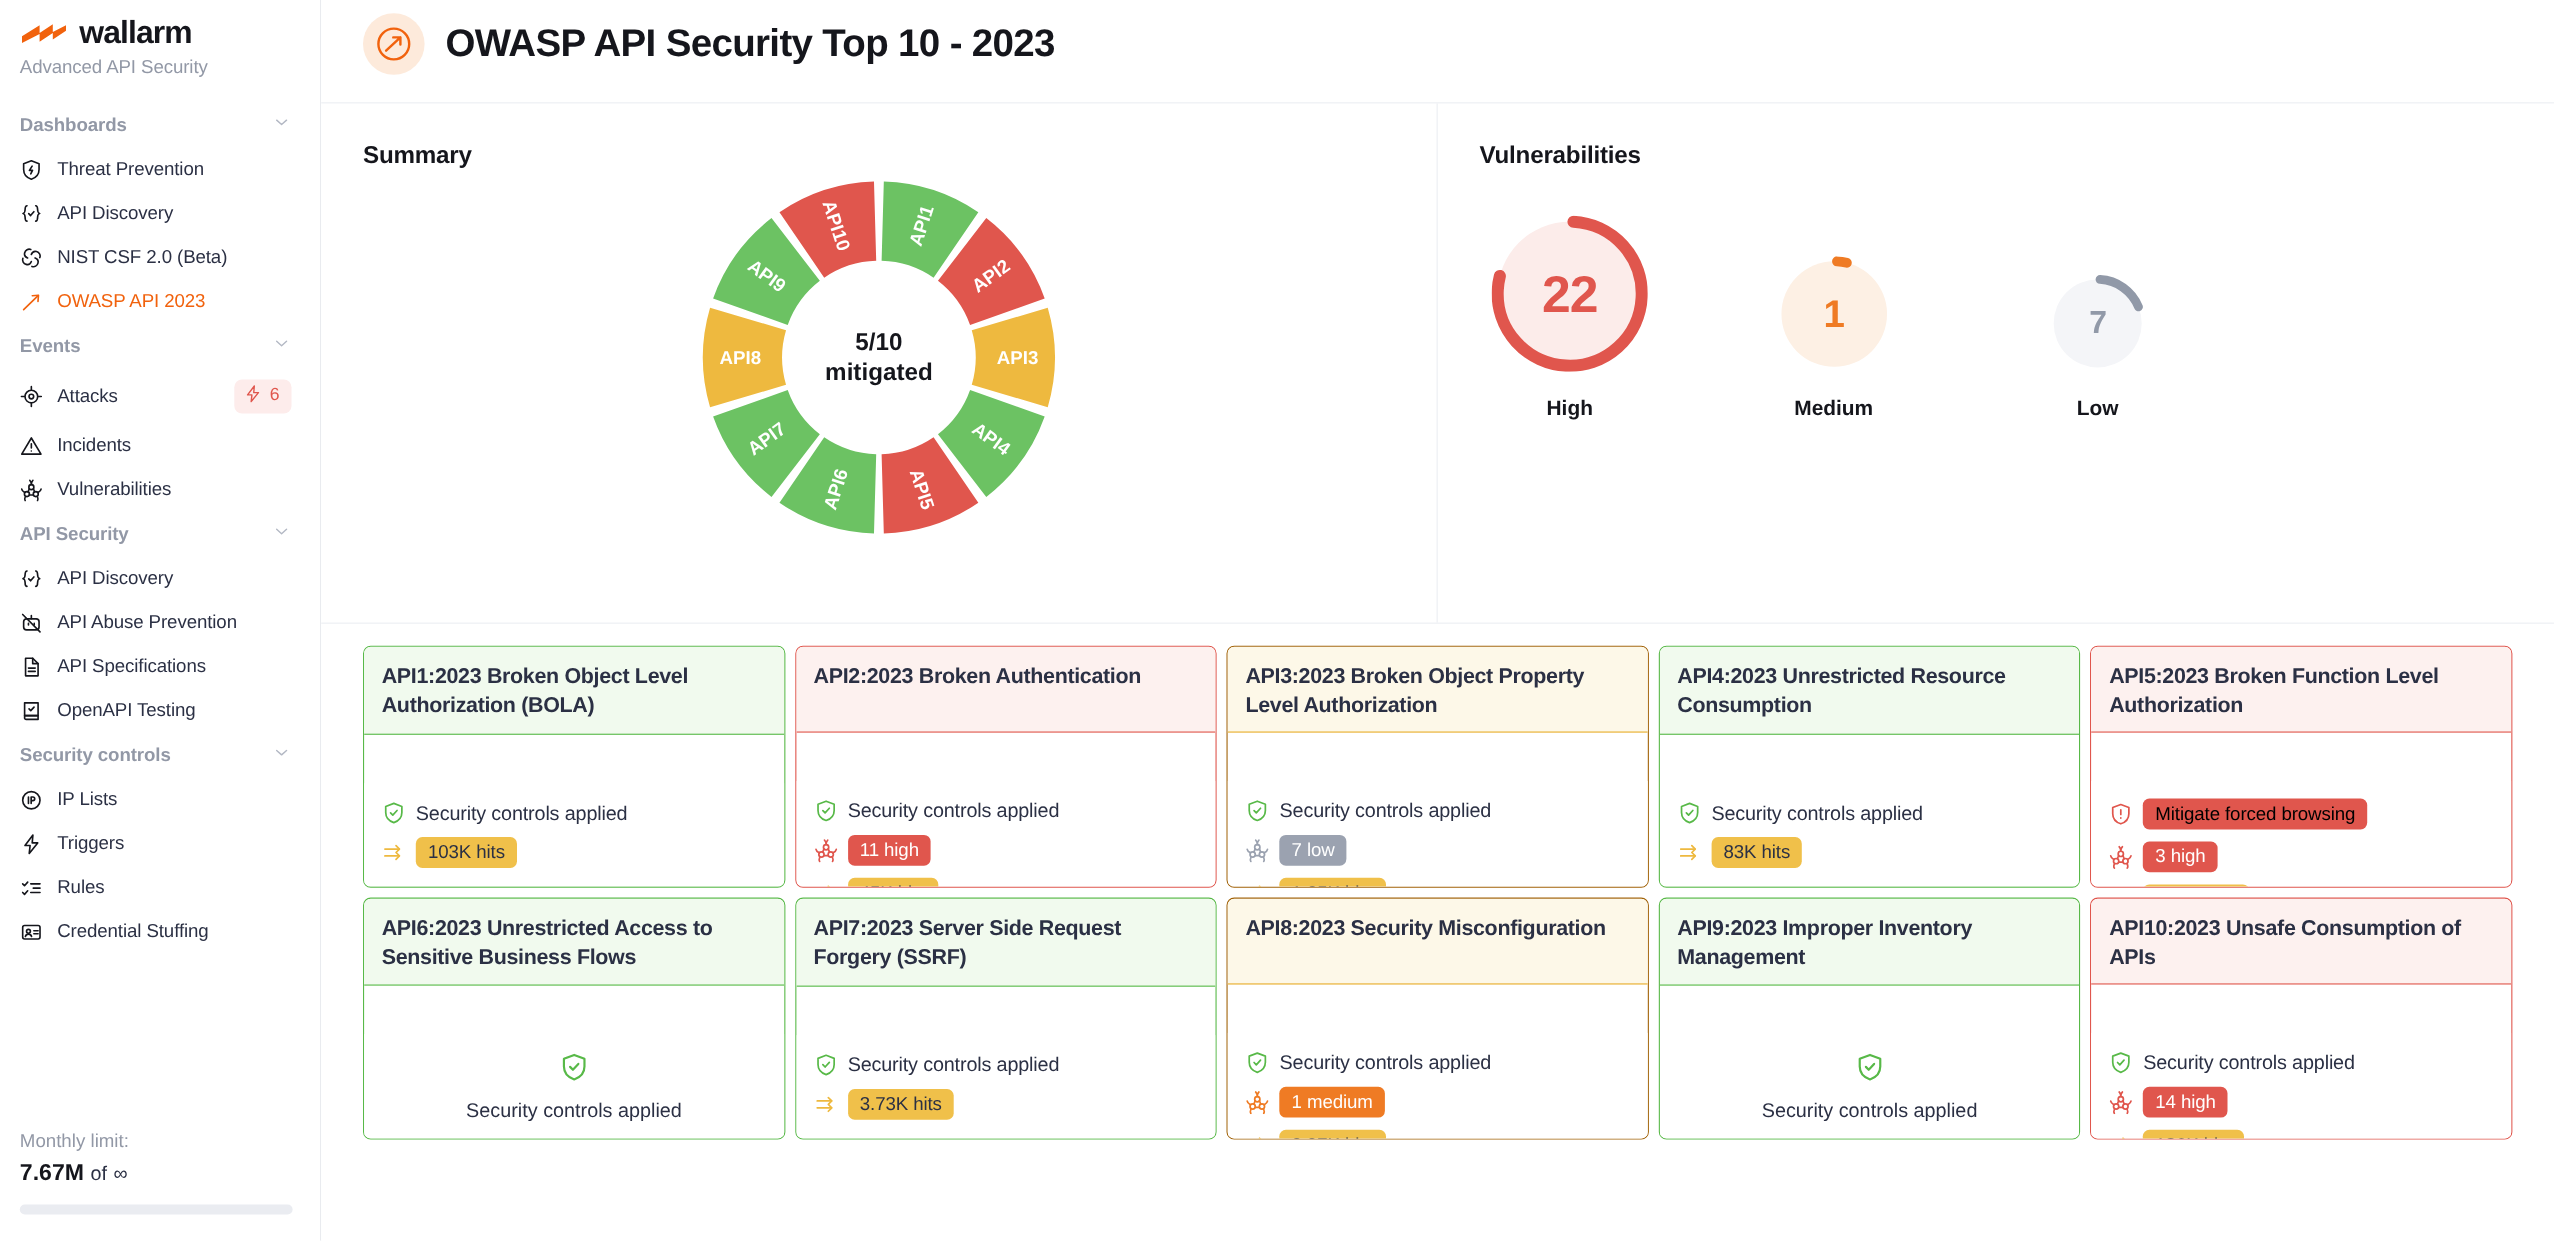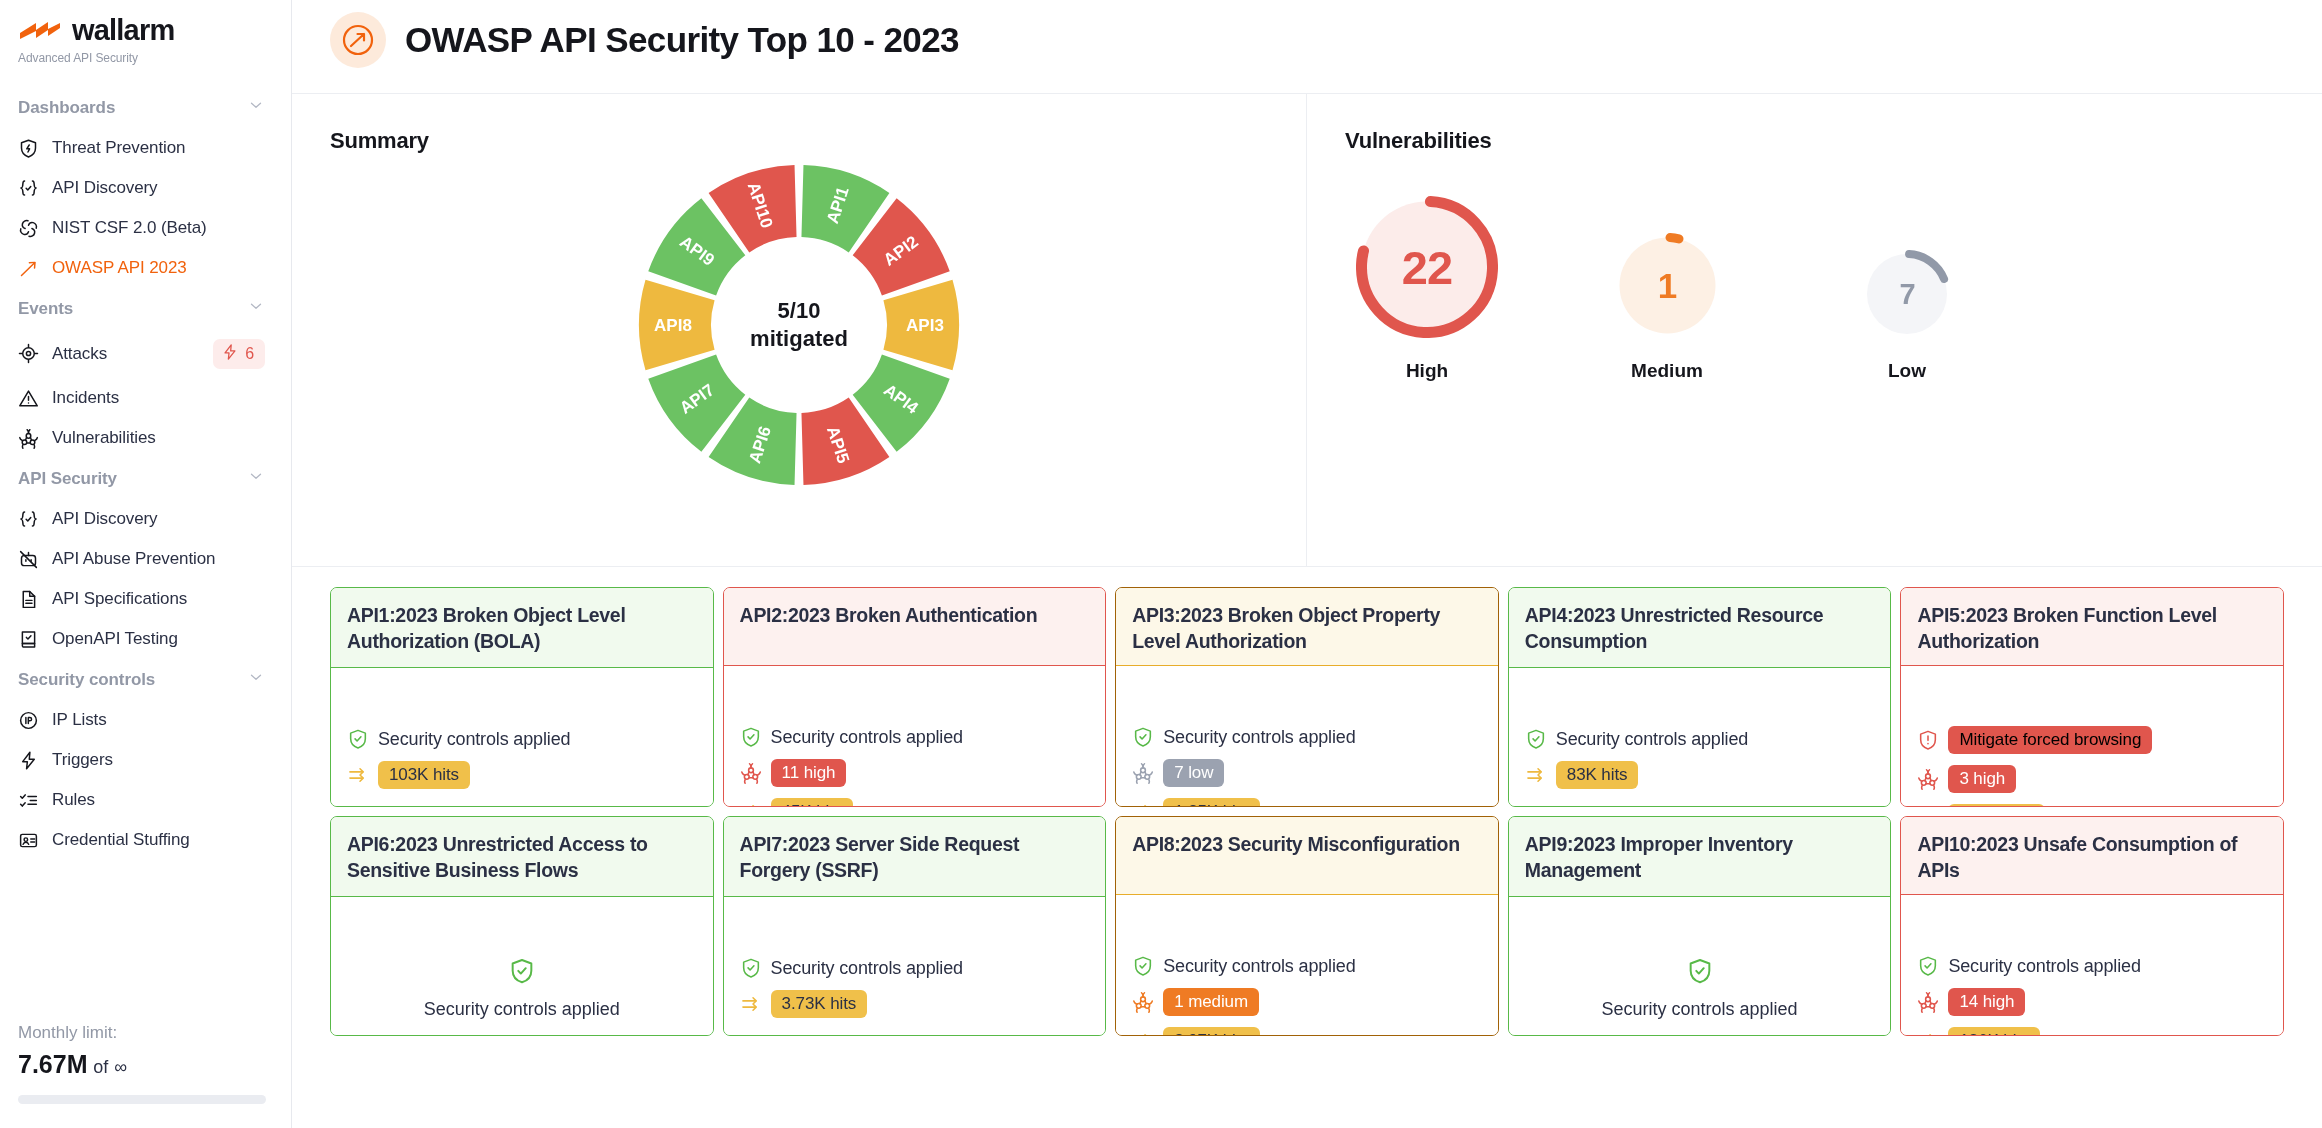--- a/index.html
+++ b/index.html
@@ -21,21 +21,21 @@
     padding: 0 0 0 0;
   }
   .brand { padding: 16px 0 0 18px; }
   .brand-row { display: flex; align-items: center; gap: 10px; }
   .logo-mark { display: block; }
   .brand-name {
     font-size: 29px; font-weight: bold; letter-spacing: -0.8px; color: #15161c;
     line-height: 1;
   }
   .brand-sub {
-    margin-top: 6px; font-size: 12px; color: #9298a6; letter-spacing: -0.1px;
+    margin-top: 6px; font-size: 17px; color: #9298a6; letter-spacing: -0.1px;
   }
 
   .nav { margin-top: 22px; }
   .group-head {
     display: flex; align-items: center; justify-content: space-between;
     padding: 9px 26px 9px 18px;
     font-size: 17px; font-weight: bold; color: #9298a6; letter-spacing: -0.1px;
     cursor: pointer;
   }
   .chev { color: #b3b8c4; display: inline-block; }
@@ -51,21 +51,21 @@
   .badge-attacks {
     background: #fdeceb; color: #e0564d;
     border-radius: 7px; padding: 4px 11px 4px 8px;
     font-size: 16px; display: inline-flex; align-items: center; gap: 6px;
     margin-right: 8px;
   }
 
   .limit { position: absolute; left: 18px; bottom: 24px; width: 250px; }
   .limit-label { font-size: 17px; color: #9298a6; }
   .limit-val { margin-top: 7px; font-size: 21px; color: #15161c; }
-  .limit-val b { font-weight: bold; font-size: 25px; }
+  .limit-val b { font-weight: bold; font-size: 21px; }
   .limit-val span.of { font-weight: normal; font-size: 18px; color: #2b3044; }
   .limit-bar {
     margin-top: 16px; height: 9px; width: 248px;
     border-radius: 5px; background: #eaecf1;
   }
 
   
   .main { flex: 1; height: 1128px; background: #ffffff; position: relative; }
   .page-header {
     display: flex; align-items: center; gap: 19px;

